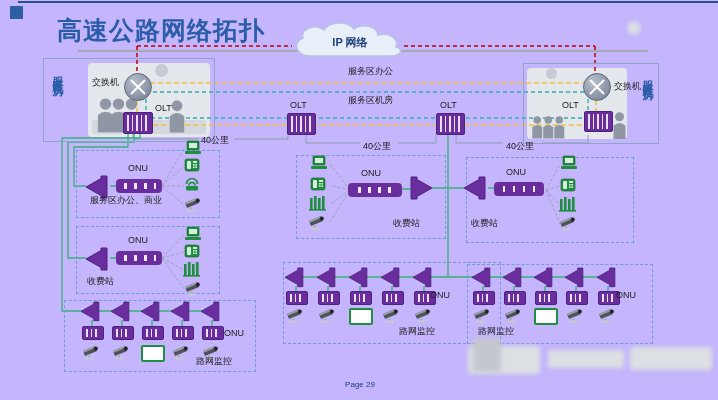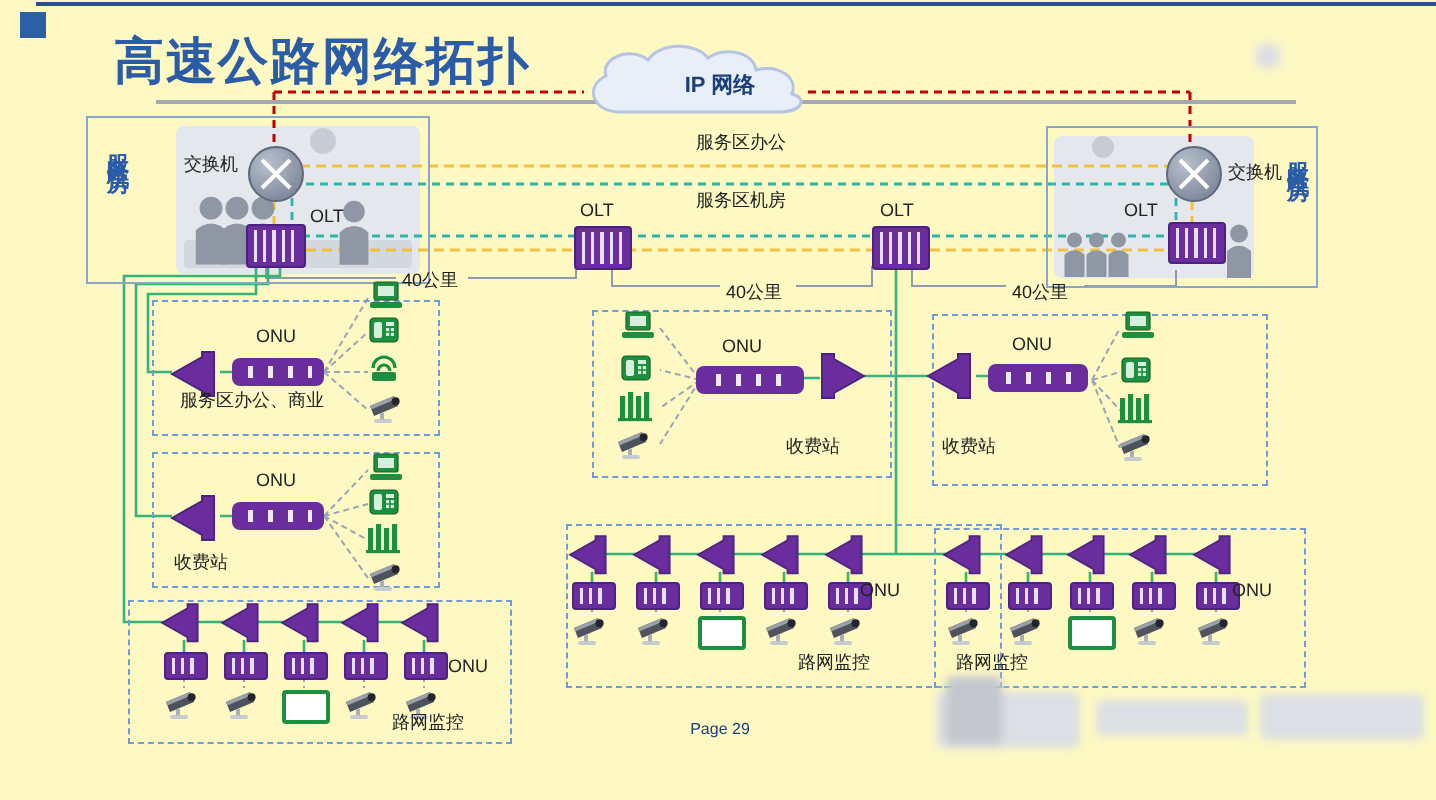--- a/index.html
+++ b/index.html
@@ -1,16 +1,16 @@
 <!DOCTYPE html>
 <html><head>
 <meta charset="utf-8">
 <style>
   html,body{margin:0;padding:0;background:#fff;}
-  #stage{position:relative;width:718px;height:400px;background:#fef9c3;overflow:hidden;
+  #stage{position:relative;width:718px;height:400px;background:#c4b5fd;overflow:hidden;
          font-family:"Liberation Sans",sans-serif;}
   .abs{position:absolute;}
   .lbl{position:absolute;font-size:9px;color:#222;white-space:nowrap;line-height:10px;}
   .lbl.dist{color:#1a1a1a;}
   .title{position:absolute;left:57px;top:14px;font-size:25px;font-weight:bold;
          color:#2a5ca8;letter-spacing:1px;white-space:nowrap;}
   .toprule{position:absolute;left:18px;top:1px;width:700px;height:2px;background:#2a4f8f;}
   .logo{position:absolute;left:10px;top:6px;width:13px;height:13px;background:#2d5fa5;}
   .divider{position:absolute;left:78px;top:50px;width:570px;height:2px;background:#a2a9b2;}
   .room{position:absolute;border:1.5px solid #8aa7c9;background:transparent;}
@@ -24,21 +24,21 @@
       background:repeating-linear-gradient(90deg,rgba(255,255,255,.85) 0 1.6px,transparent 1.6px 4.6px);}
   .onu-bar{position:absolute;background:#6a2d9e;border-radius:4px;}
   .onu-bar .dash{position:absolute;left:18%;right:12%;top:4px;bottom:4px;
       background:repeating-linear-gradient(90deg,rgba(255,255,255,.9) 0 2.5px,transparent 2.5px 10px);}
   .switch{position:absolute;width:26px;height:26px;border-radius:50%;
       background:radial-gradient(circle at 35% 30%,#b8c0cd,#6f7a8f);border:1px solid #5d687c;}
   .sign{position:absolute;background:#fff;border:2px solid #1e8f3e;border-radius:2px;}
   .blob{position:absolute;background:#dcdfe3;filter:blur(2px);border-radius:3px;}
   .blob.dk{background:#c4c8ce;}
   .cloud-label{position:absolute;text-align:center;font-size:11px;color:#1d3f77;font-weight:bold;}
-  .page{position:absolute;left:320px;top:360px;width:80px;text-align:center;
+  .page{position:absolute;left:320px;top:380px;width:80px;text-align:center;
         font-size:8px;color:#1c3f7a;}
   svg.ic{position:absolute;overflow:visible;}
 </style>
 </head>
 <body>
 
 <div id="stage">
 
   <div class="toprule"></div>
   <div class="logo"></div>
@@ -120,21 +120,21 @@
              M350,190 L330,164 M350,190 L330,185 M350,190 L330,204 M350,190 L330,222
              M546,190 L560,164 M546,190 L560,186 M546,190 L560,205 M546,190 L560,224
              M296,303 V307 M328,303 V307 M360,303 V307 M392,303 V307 M424,303 V307
              M483,303 V307 M514,303 V307 M545,303 V307 M576,303 V307 M608,303 V307
              M92,338 V344 M122,338 V344 M152,338 V344 M182,338 V344 M212,338 V344" stroke="#9aa5b4" stroke-width="1" stroke-dasharray="3 2" fill="none"></path>
   </svg>
 
   <svg class="abs" width="128" height="42" style="left:286px;top:22px">
     <path d="M24,34 C10,34 6,21 17,16 C14,7 29,1 38,8 C44,-1 62,-1 68,7 C76,1 91,4 92,13 C104,10 113,17 110,25 C118,27 115,34 104,34 Z" fill="#e9eff9" stroke="#b6c4e4" stroke-width="1.5"></path>
   </svg>
-  <div class="cloud-label" style="left:296px;top:35px;width:128px">IP 网络</div>
+  <div class="cloud-label" style="left:286px;top:35px;width:128px">IP 网络</div>
   <div class="blob" style="left:628px;top:22px;width:12px;height:12px"></div>
 
   <div class="lbl" style="left:348px;top:66px">服务区办公</div>
   <div class="lbl" style="left:348px;top:95px">服务区机房</div>
 
   <div class="room" style="left:43px;top:58px;width:170px;height:82px"></div>
   <div class="room-label" style="left:50px;top:68px;height:64px">服务区机房</div>
   <div class="room" style="left:523px;top:63px;width:134px;height:79px"></div>
   <div class="room-label" style="left:640px;top:72px;height:64px">服务区机房</div>
 

